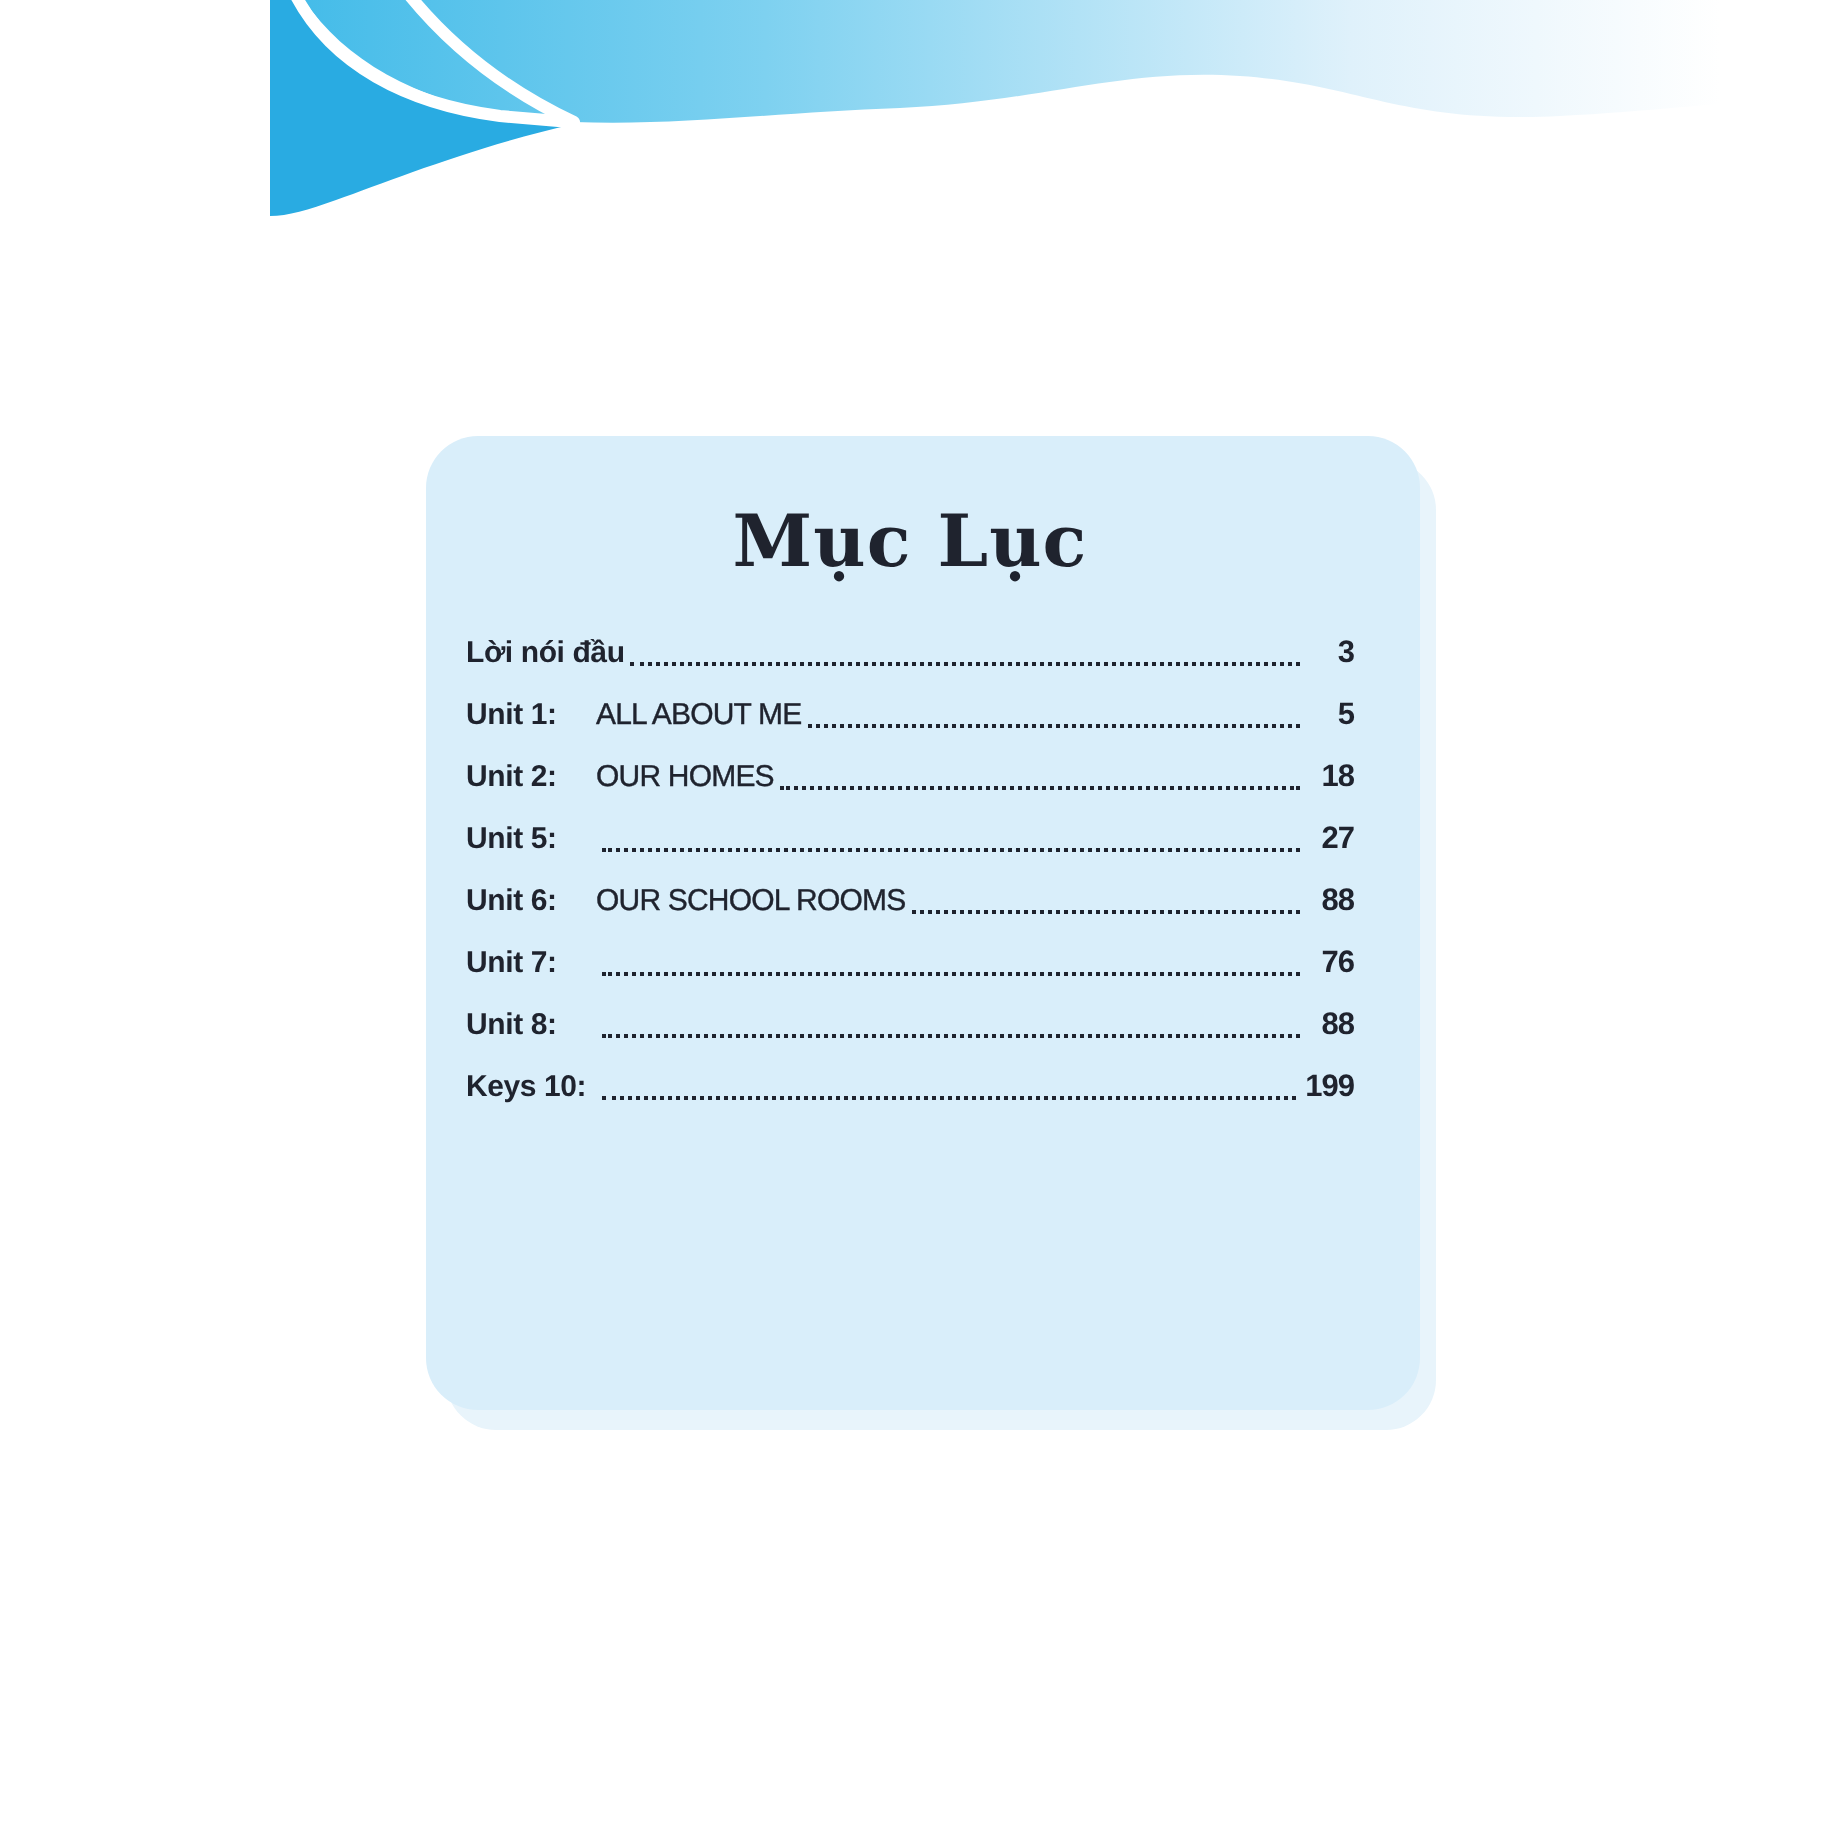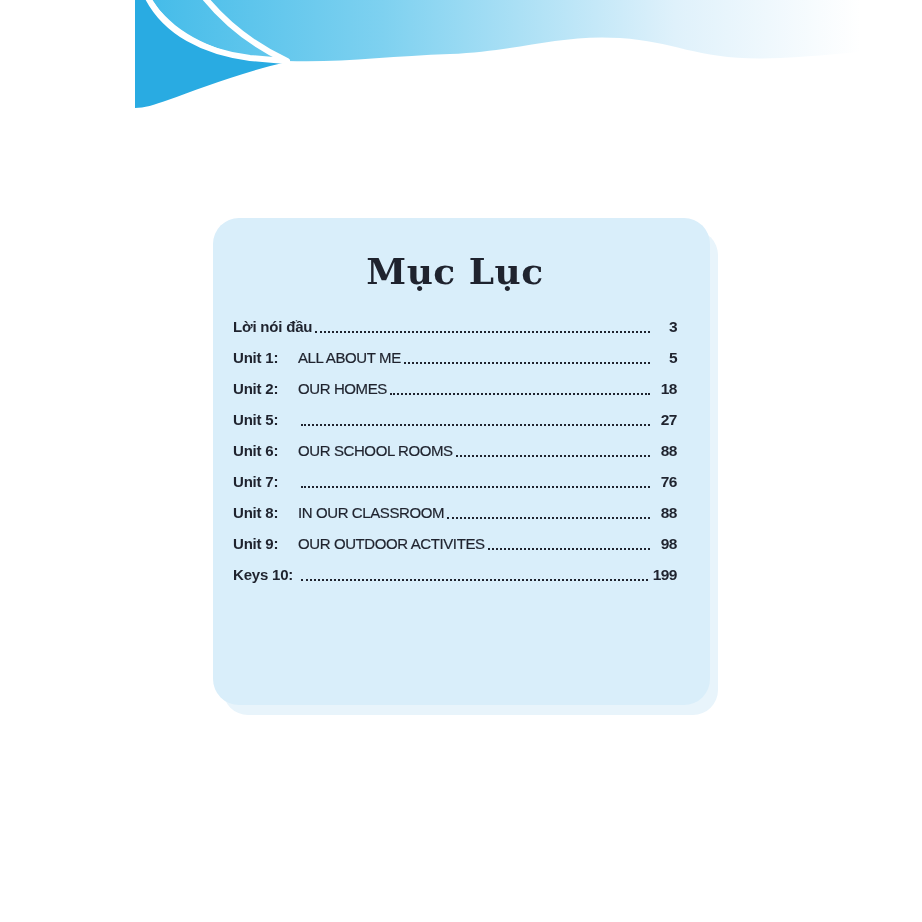--- a/index.html
+++ b/index.html
@@ -152,31 +152,24 @@
   </div>
 
   <div class="toc-row">
     <span class="label">Unit 7:</span>
     <span class="leader"></span>
     <span class="pagenum">76</span>
   </div>
 
   <div class="toc-row">
     <span class="label">Unit 8:</span>
-    <span class="title">IN OUR CLASSROOM</span>
     <span class="leader"></span>
     <span class="pagenum">88</span>
   </div>
 
-  <div class="toc-row">
-    <span class="label">Unit 9:</span>
-    <span class="title">OUR OUTDOOR ACTIVITES</span>
-    <span class="leader"></span>
-    <span class="pagenum">98</span>
-  </div>
 
   <div class="toc-row">
     <span class="label">Keys 10:</span>
     <span class="leader"></span>
     <span class="pagenum">199</span>
   </div>
 
 </div>
   </section>
 

